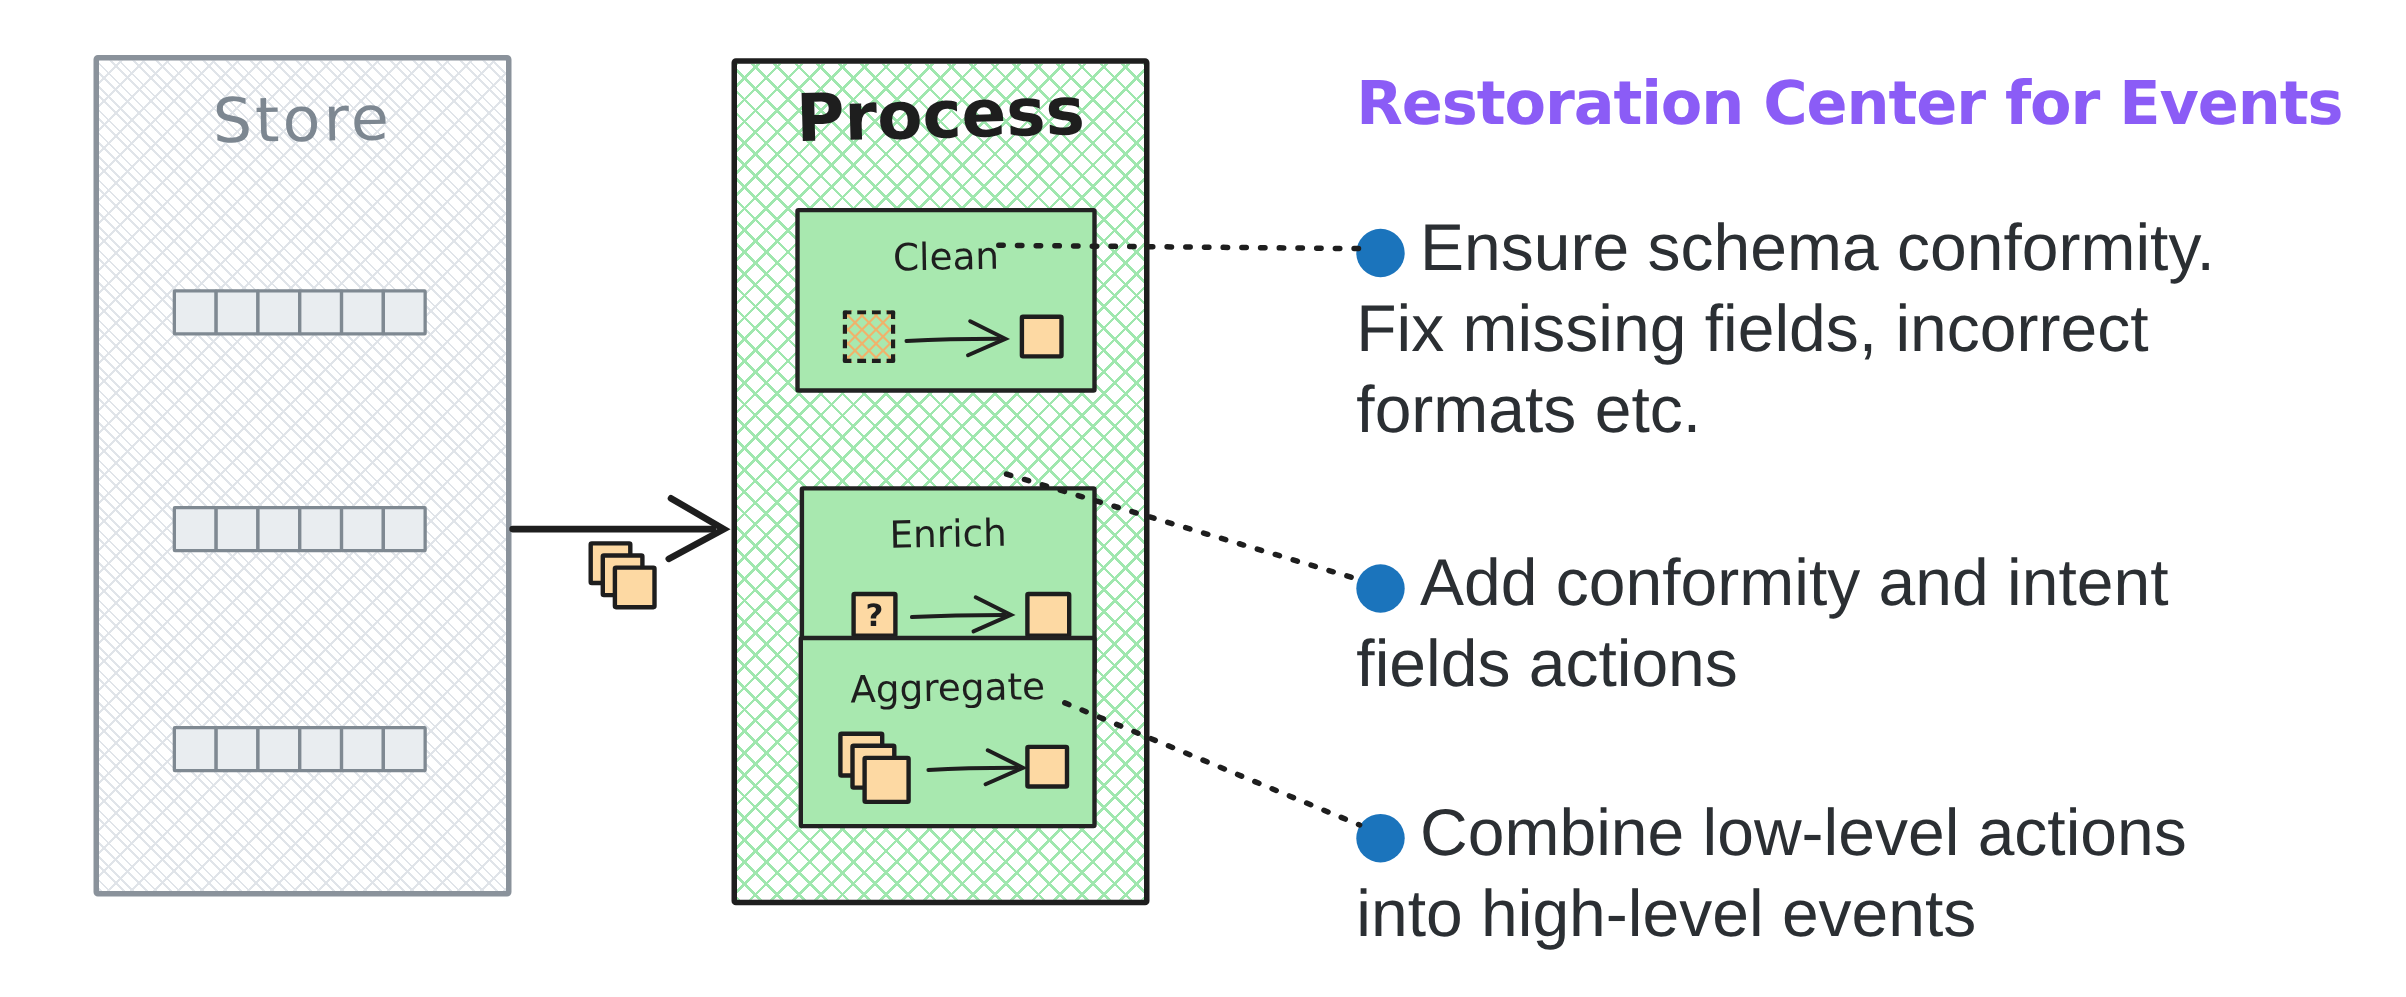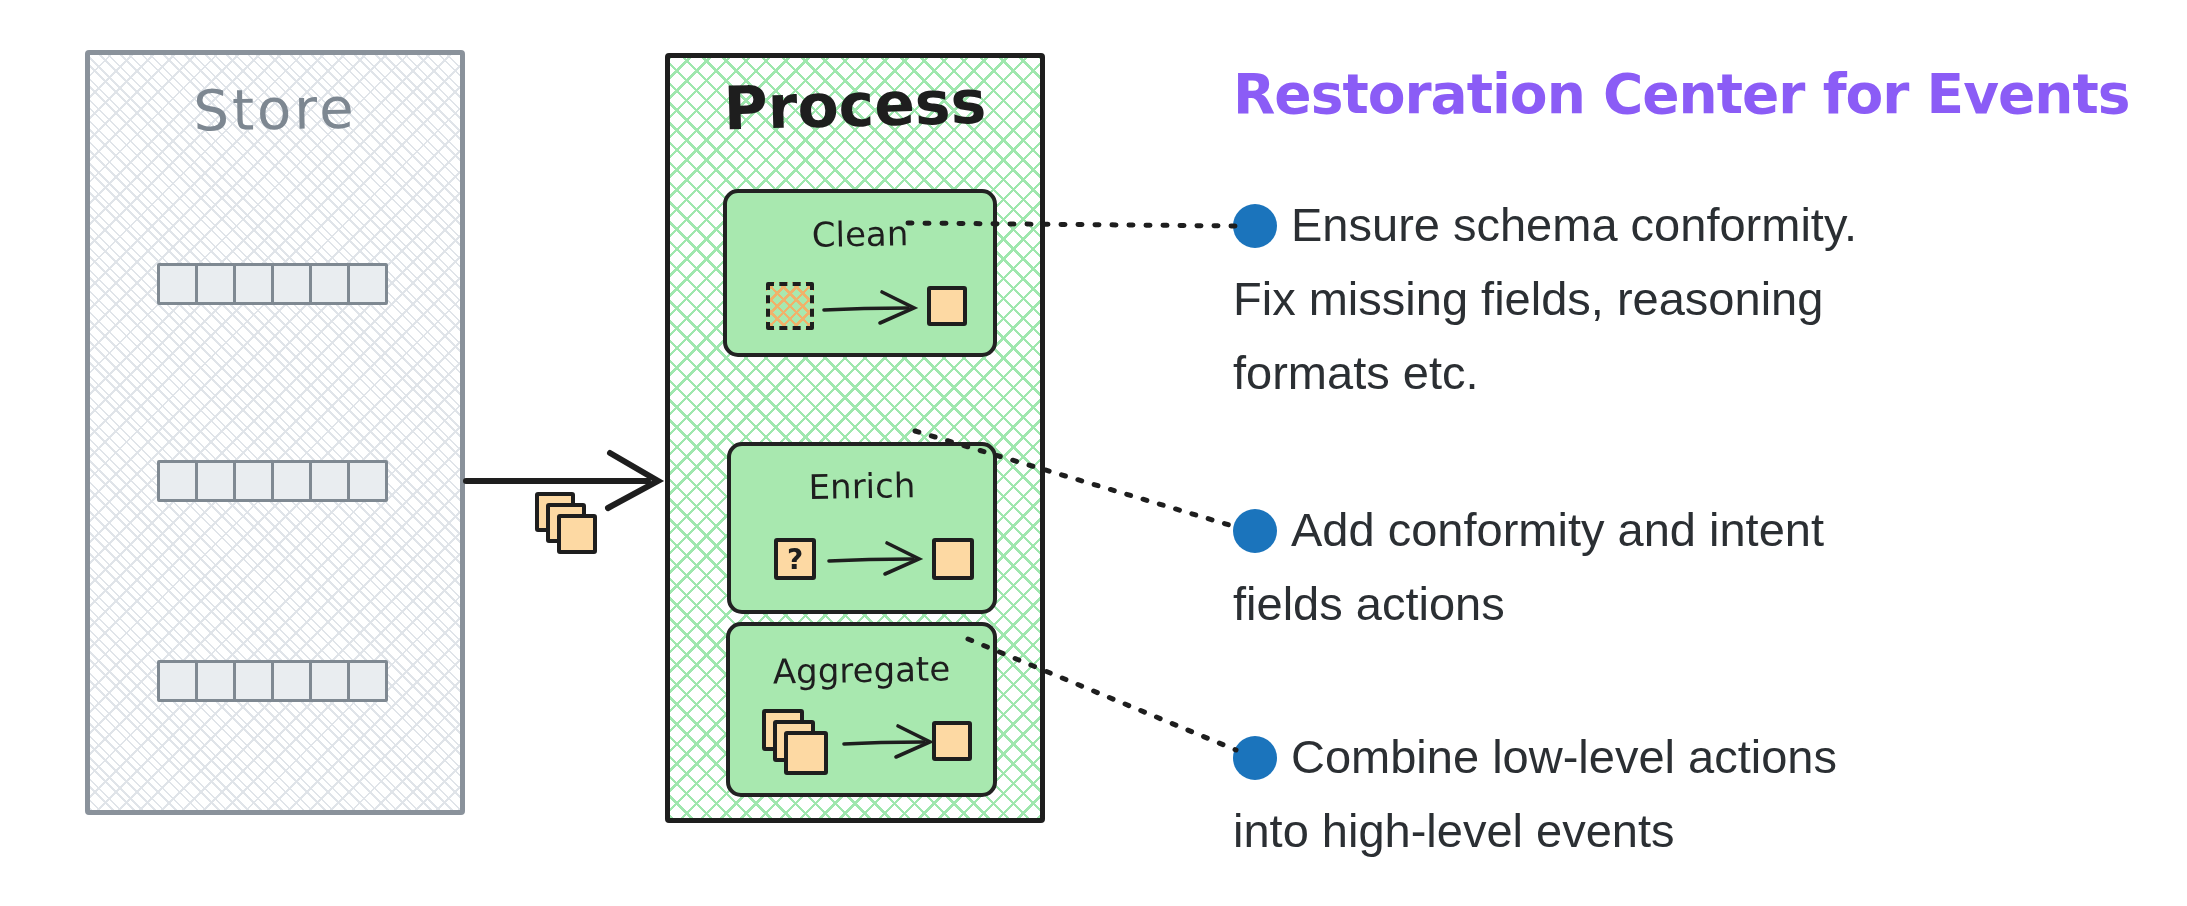--- a/index.html
+++ b/index.html
@@ -44,25 +44,25 @@
     position:absolute; left:665px; top:53px; width:380px; height:770px;
     border:5px solid var(--color-ink,#1e1e1e); border-radius:4px;
   }
   .process-title {
     position:absolute; left:0; top:12px; width:100%; text-align:center;
     font-family:"DejaVu Sans", sans-serif; font-size:60px; font-weight:bold;
     color:var(--color-ink,#1e1e1e); transform:rotate(-1.5deg);
   }
   .step-box {
     position:absolute; background:var(--color-green-fill,#a8e8af);
-    border:4px solid #222; border-radius:15px;
+    border:4px solid #222; border-radius:3px;
   }
   .step-clean     { left:53px; top:131px; width:274px; height:168px; }
   .step-enrich    { left:57px; top:337px; width:270px; height:172px;margin-top:47px; }
-  .step-aggregate { left:56px; top:564px; width:271px; height:175px; }
+  .step-aggregate { left:56px; top:520px; width:271px; height:175px; }
   .step-label {
     position:absolute; left:0; width:100%; text-align:center;
     font-family:"DejaVu Sans", sans-serif; font-size:34px;
     color:var(--color-ink,#1e1e1e); transform:rotate(-1deg);
   }
   .sq {
     position:absolute; background:var(--color-orange-fill,#fdd9a3);
     border:4px solid var(--color-ink,#1e1e1e); border-radius:3px;
   }
   .sq-dashed {
@@ -85,21 +85,21 @@
   .overlay { position:absolute; left:0; top:0; width:2187px; height:906px; pointer-events:none; z-index:5; }
   .overlay .solid  { stroke:var(--color-ink,#1e1e1e); stroke-width:6; fill:none; stroke-linecap:round; }
   .overlay .dotted { stroke:var(--color-ink,#1e1e1e); stroke-width:5; fill:none; stroke-linecap:round; stroke-dasharray:4 13; }
   
   .notes-title {
     position:absolute; left:1233px; top:62px; width:940px;
     font-family:"DejaVu Sans", sans-serif; font-size:55px; font-weight:bold;
     letter-spacing:-1px; color:#8b5cf6;
   }
   .bullet { position:absolute; left:1233px; width:940px;
-    font-size:47px; line-height:74px; color:var(--color-body-text,#2b2f33);
+    font-size:60px; line-height:74px; color:var(--color-body-text,#2b2f33);
   }
   .bullet-1 { top:188px; }
   .bullet-2 { top:493px; }
   .bullet-3 { top:720px; }
   .dot {
     display:inline-block; width:44px; height:44px; border-radius:50%;
     background:var(--color-bullet-blue,#1b74bc); vertical-align:-7px; margin-right:14px;
   }
   .line { display:block; }
 </style>
@@ -175,21 +175,21 @@
           <path d="M60 5 L 92 21 L 58 36"></path>
       </svg>
       <div class="sq" style="left:202px; top:95px; width:40px; height:40px;"></div>
     </div>
   </div>
 
   <div class="notes-title">Restoration Center for Events</div>
 
   <div class="bullet bullet-1">
     <span class="line"><span class="dot"></span><span>Ensure schema conformity.</span></span>
-    <span class="line">Fix missing fields, reasoning</span>
+    <span class="line">Fix missing fields, incorrect</span>
     <span class="line">formats etc.</span>
   </div>
 
   <div class="bullet bullet-2">
     <span class="line"><span class="dot"></span><span>Add conformity and intent</span></span>
     <span class="line">fields actions</span>
   </div>
 
   <div class="bullet bullet-3">
     <span class="line"><span class="dot"></span><span>Combine low-level actions</span></span>

